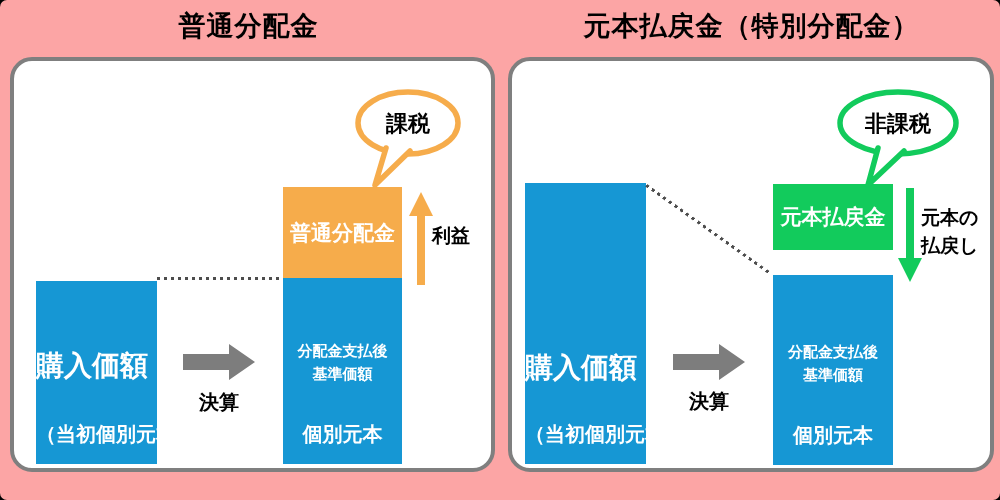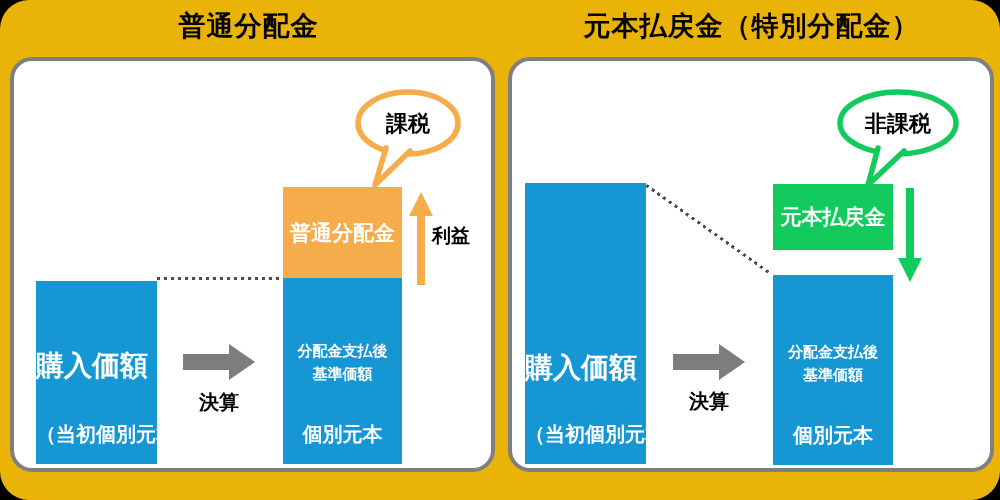--- a/index.html
+++ b/index.html
@@ -1,17 +1,17 @@
 <!DOCTYPE html>
 <html style="--blue: #1697D4; --orange: #F6AC4B; --green: #12CB5C; --arrow-gray: #7D7D7D; --panel-border: #7F7F7F; --dotted: #4D4D4D;"><head>
 <meta charset="utf-8">
 <style>
   html,body{margin:0;padding:0;background:#000;}
   body{font-family:"DejaVu Sans","Liberation Sans",sans-serif;}
-  .canvas{position:relative;width:1000px;height:500px;background:#eab308;border-radius:29px;overflow:hidden;}
+  .canvas{position:relative;width:1000px;height:500px;background:#fca5a5;border-radius:7px;overflow:hidden;}
   .title{position:absolute;top:8px;text-align:center;font-size:27px;font-weight:bold;color:#000;letter-spacing:1px;}
   .panel{position:absolute;top:57px;width:477px;height:407px;border:4px solid var(--panel-border);border-radius:22px;background:#fff;}
   .abs{position:absolute;}
   .bar{position:absolute;background:var(--blue);}
   .bar-label{position:absolute;left:0;width:100%;text-align:left;color:#fff;font-weight:bold;font-size:28px;white-space:nowrap;}
   .bar-label2{position:absolute;left:0;width:100%;text-align:center;color:#fff;font-weight:bold;font-size:15px;line-height:23px;white-space:nowrap;}
   .bar-sub{position:absolute;left:0;bottom:16px;width:100%;text-align:center;color:#fff;font-weight:bold;font-size:20px;white-space:nowrap;}
   .vbox{position:absolute;display:flex;flex-direction:row;align-items:center;justify-content:center;color:#fff;font-weight:bold;font-size:21px;line-height:30px;text-align:center;}
   .vbox.orange{background:var(--orange);}
   .vbox.green{background:var(--green);}
@@ -96,20 +96,24 @@
     </div>
 
     <div class="vbox green" style="left:261px;top:123px;width:120px;height:66px;">
       <div>元本</div>
       <div>払戻金</div>
     </div>
 
     <svg class="abs" style="left:385px;top:127px;" width="26" height="94">
       <polygon class="green-arrow" points="13,94 25,70 17,70 17,0 9,0 9,70 1,70"></polygon>
     </svg>
+    <div class="two-line-label" style="left:409px;top:142px;">
+      <div>元本の</div>
+      <div>払戻し</div>
+    </div>
 
     <svg class="abs" style="left:318px;top:25px;" width="140" height="105">
       <ellipse class="bubble-shape-green" cx="68" cy="37" rx="58" ry="31"></ellipse>
       <path class="bubble-shape-green" d="M48,62 L38,99 L74,65"></path>
     </svg>
     <div class="bubble-label" style="left:336px;top:48px;width:100px;">非課税</div>
   </div>
 
 </div>
 

